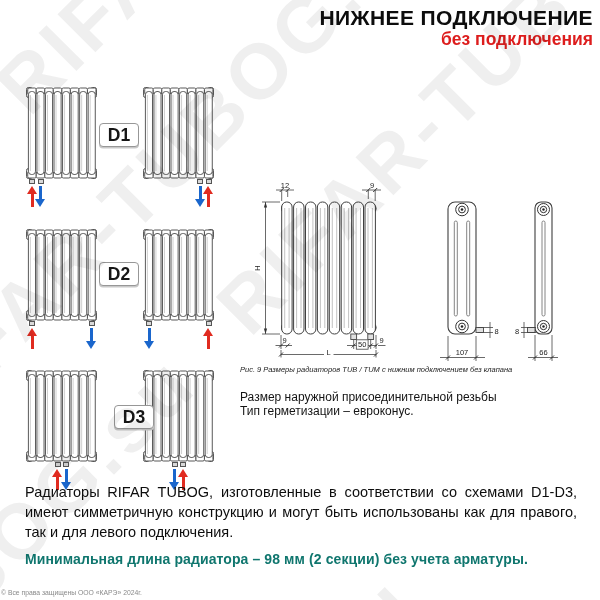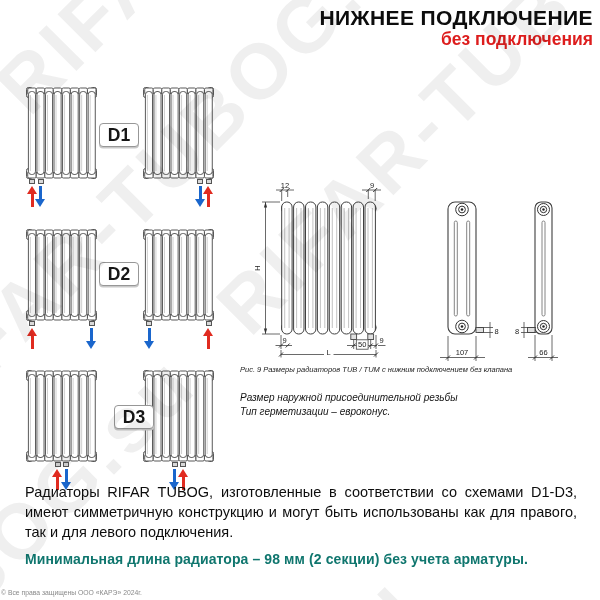--- a/index.html
+++ b/index.html
@@ -48,21 +48,21 @@
   .slot{fill:none;stroke:#777;stroke-width:.9;}
   .ring{fill:none;stroke:#333;stroke-width:1;}
   .stubr{fill:#e0e0e0;stroke:#444;stroke-width:.9;}
   .dim{stroke:#444;stroke-width:.8;fill:none;}
   .tick{stroke:#333;stroke-width:1;}
   .dimtxt{font:7.5px "Liberation Sans",sans-serif;fill:#222;}
   .dimbox{fill:#fff;stroke:#444;stroke-width:.8;}
   
   .caption{position:absolute;left:240px;top:365px;width:345px;font-style:italic;
     font-size:7.5px;color:#222;z-index:1;}
-  .notes{position:absolute;left:240px;top:391px;font-style:italic;font-size:10px;
+  .notes{position:absolute;left:240px;top:391px;font-size:12px;
     line-height:13.5px;color:#141414;z-index:1;}
   .para{position:absolute;left:25px;top:483px;width:552px;font-size:14.5px;
     line-height:19.8px;text-align:justify;color:#0d0d0d;z-index:1;}
   .minnote{position:absolute;left:25px;top:551px;font-size:14px;font-weight:700;
     letter-spacing:.1px;color:#0f766e;z-index:1;}
   .copy{position:absolute;left:1px;top:589px;font-size:6.8px;color:#8a8a8a;z-index:1;}
   .sect{position:absolute;inset:0;z-index:1;margin-top:38px;}
 </style>
 </head>
 <body>

